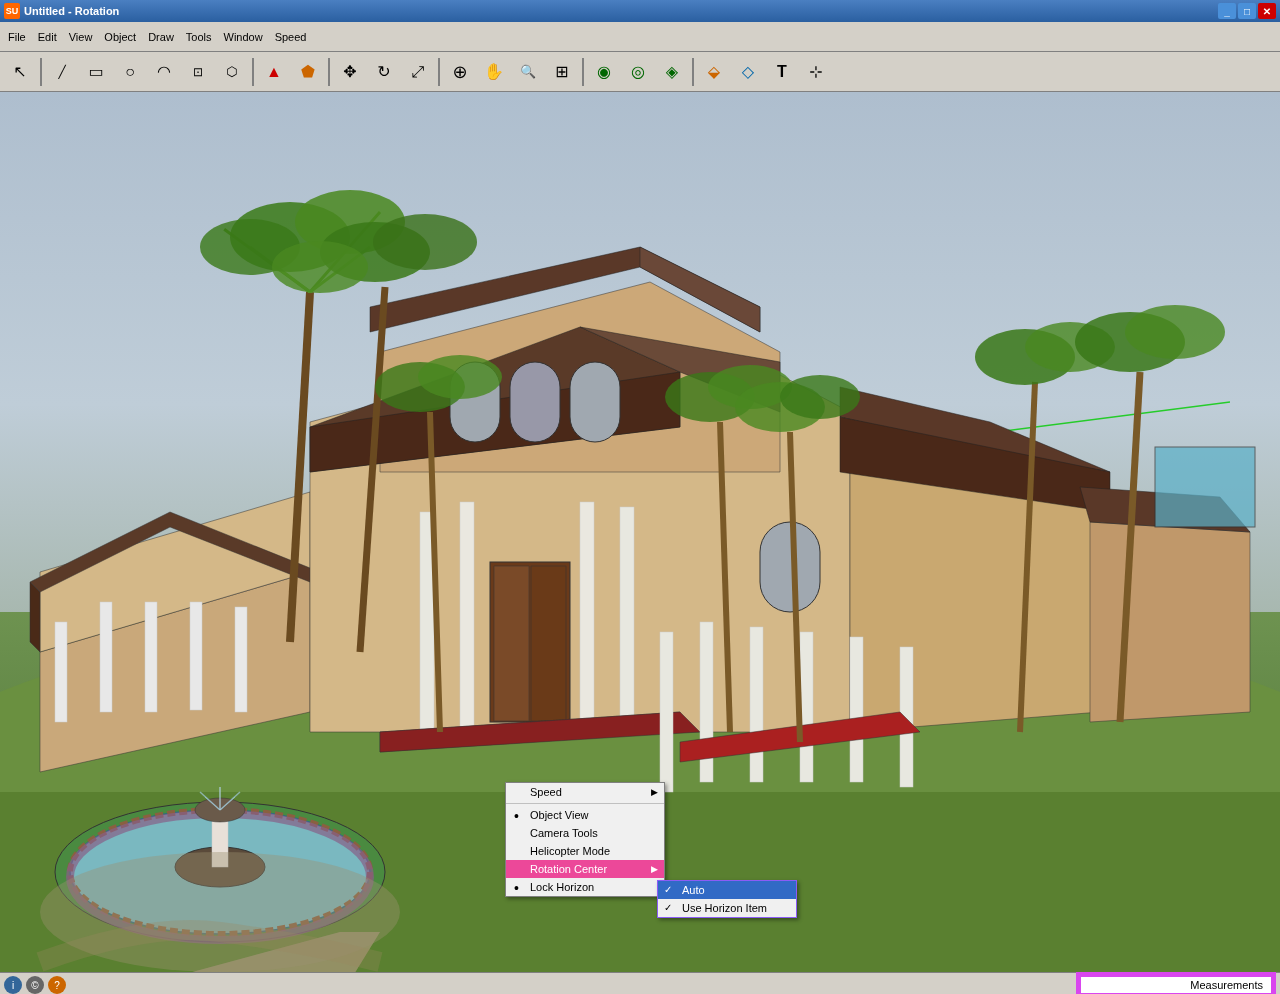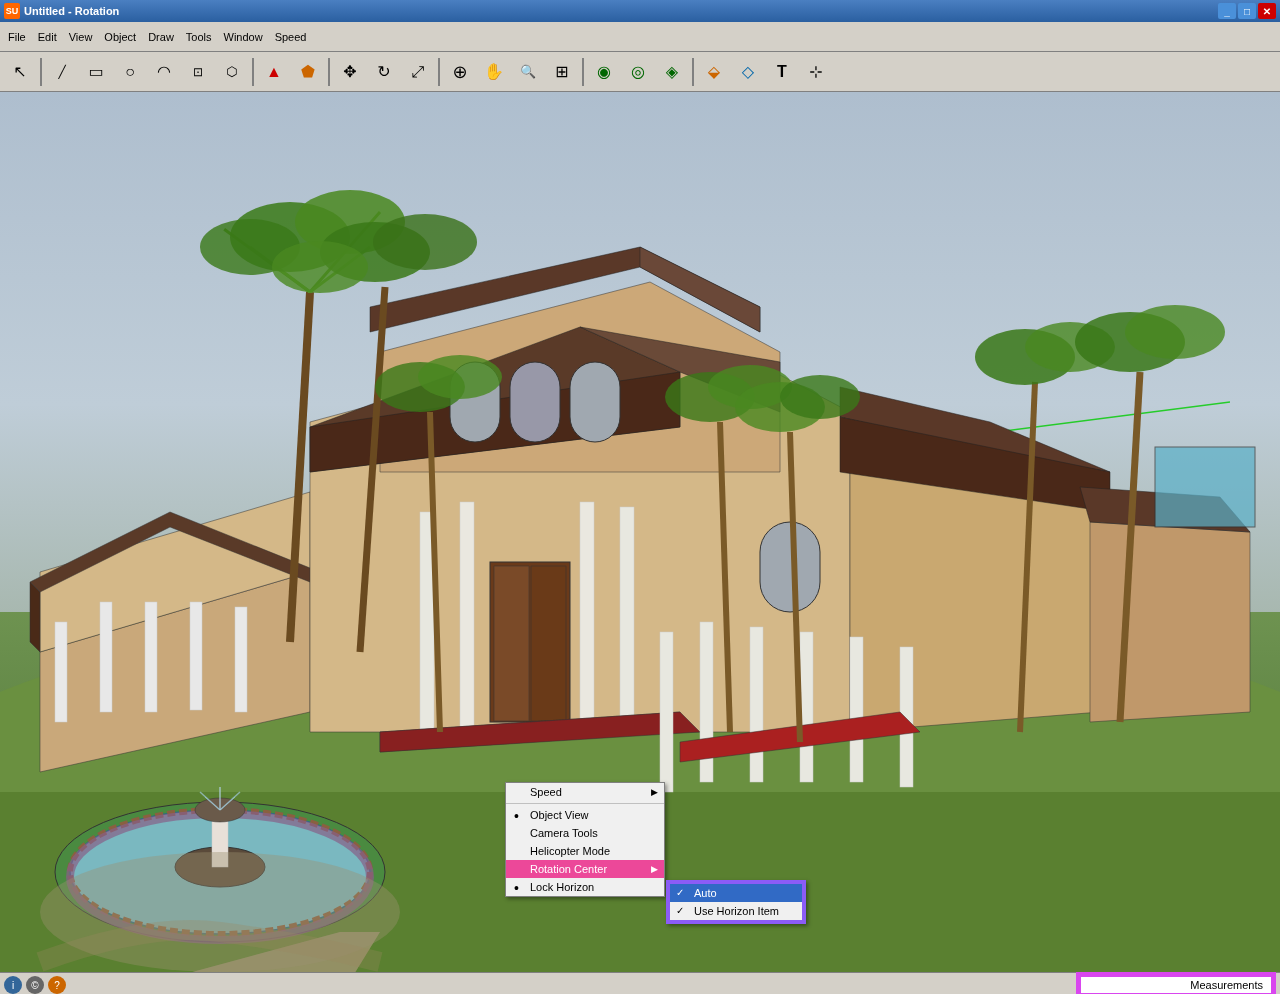--- a/index.html
+++ b/index.html
@@ -108,24 +108,24 @@
       content: '▶';
       position: absolute; right: 6px;
       font-size: 9px;
       top: 4px;
     }
     .ctx-separator { height: 1px; background: #c0c0c0; margin: 2px 0; }
 
     
     #submenu {
       position: absolute;
-      left: 160px;
+      left: 151px;
       top: 97px; 
       background: #f0f0f0;
-      border: 4px solid #8b5cf6;
+      border: 1px solid #8b5cf6;
       box-shadow: 2px 2px 4px rgba(0,0,0,0.4);
       min-width: 140px;
       z-index: 101;
       font-size: 11px;
     }
     .sub-item {
       padding: 3px 20px 3px 24px;
       cursor: pointer;
       color: #000;
       white-space: nowrap;

